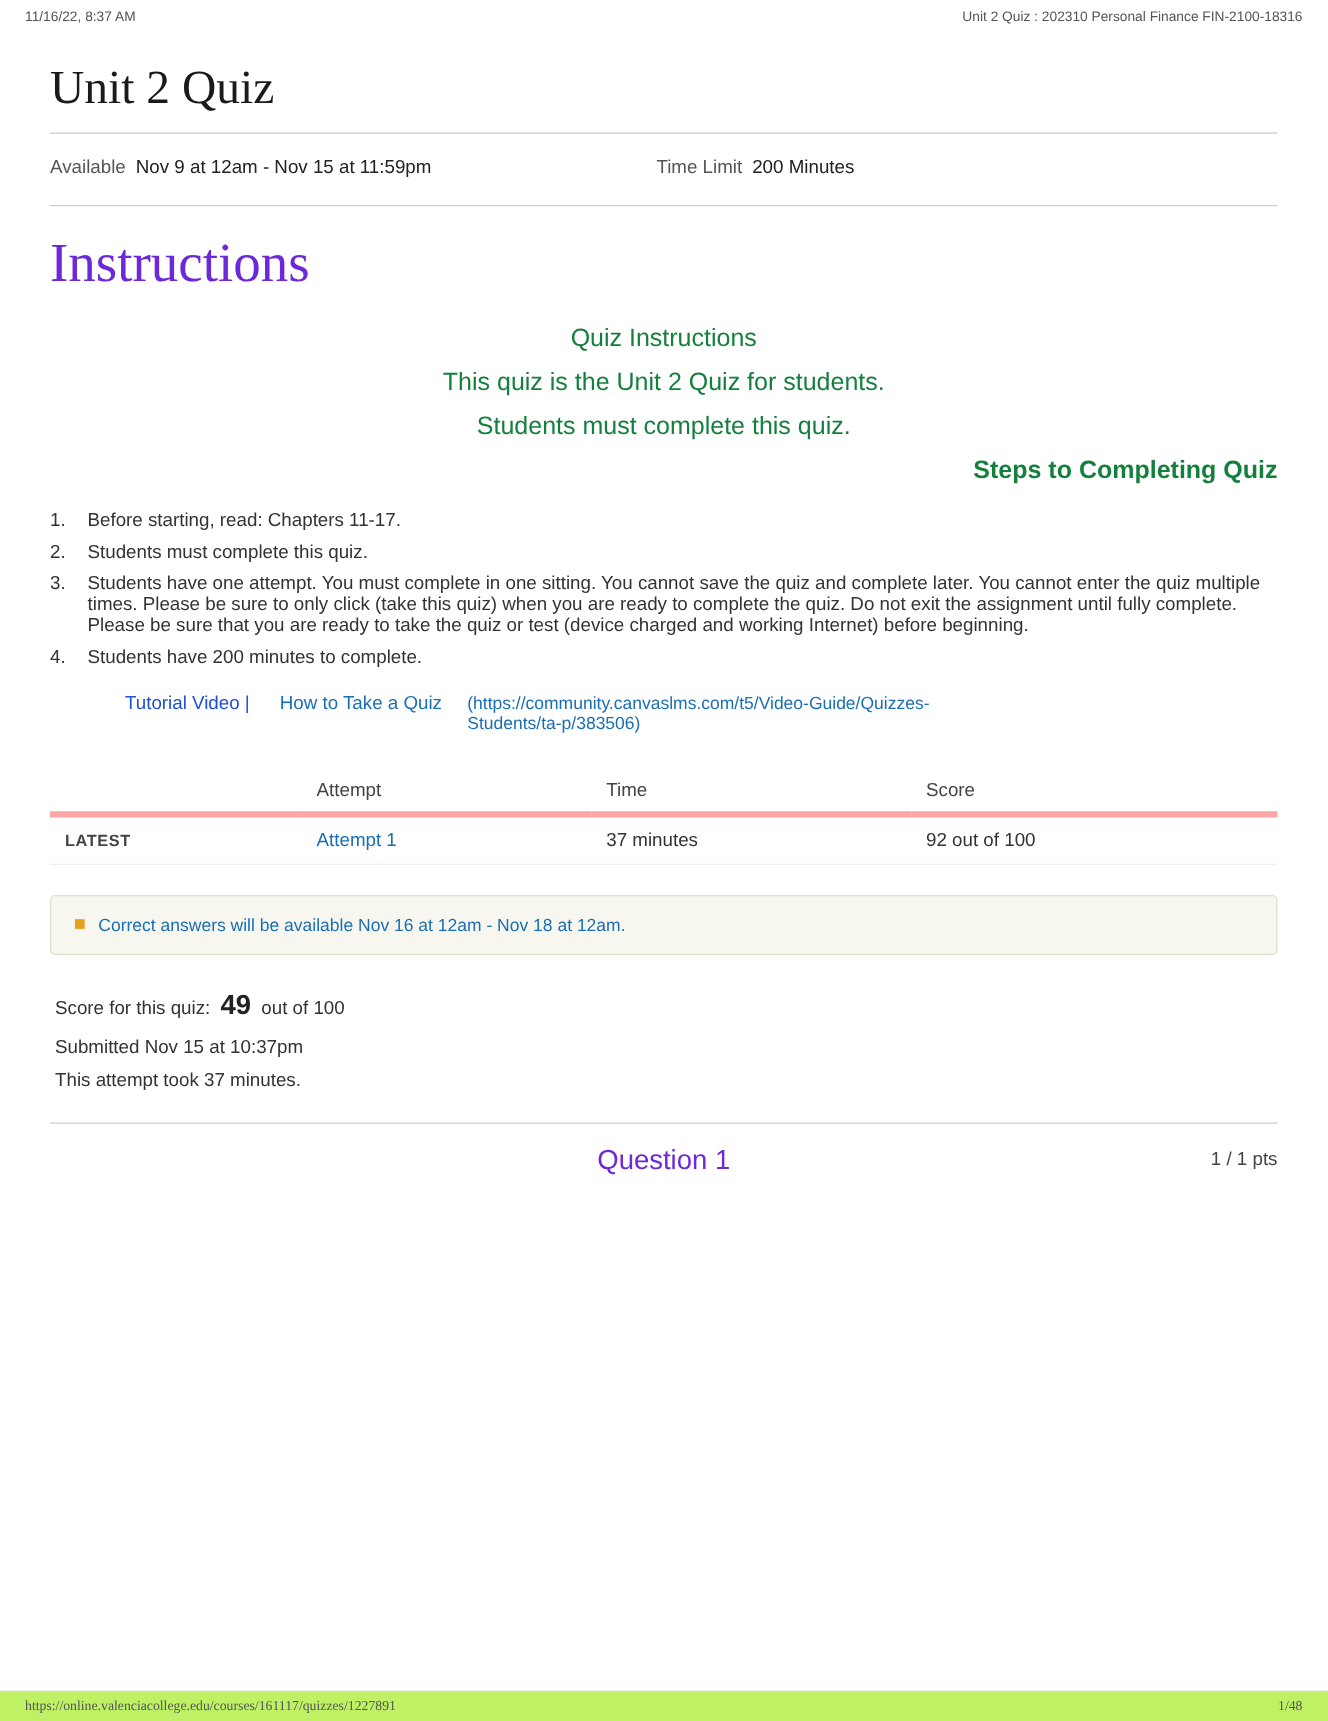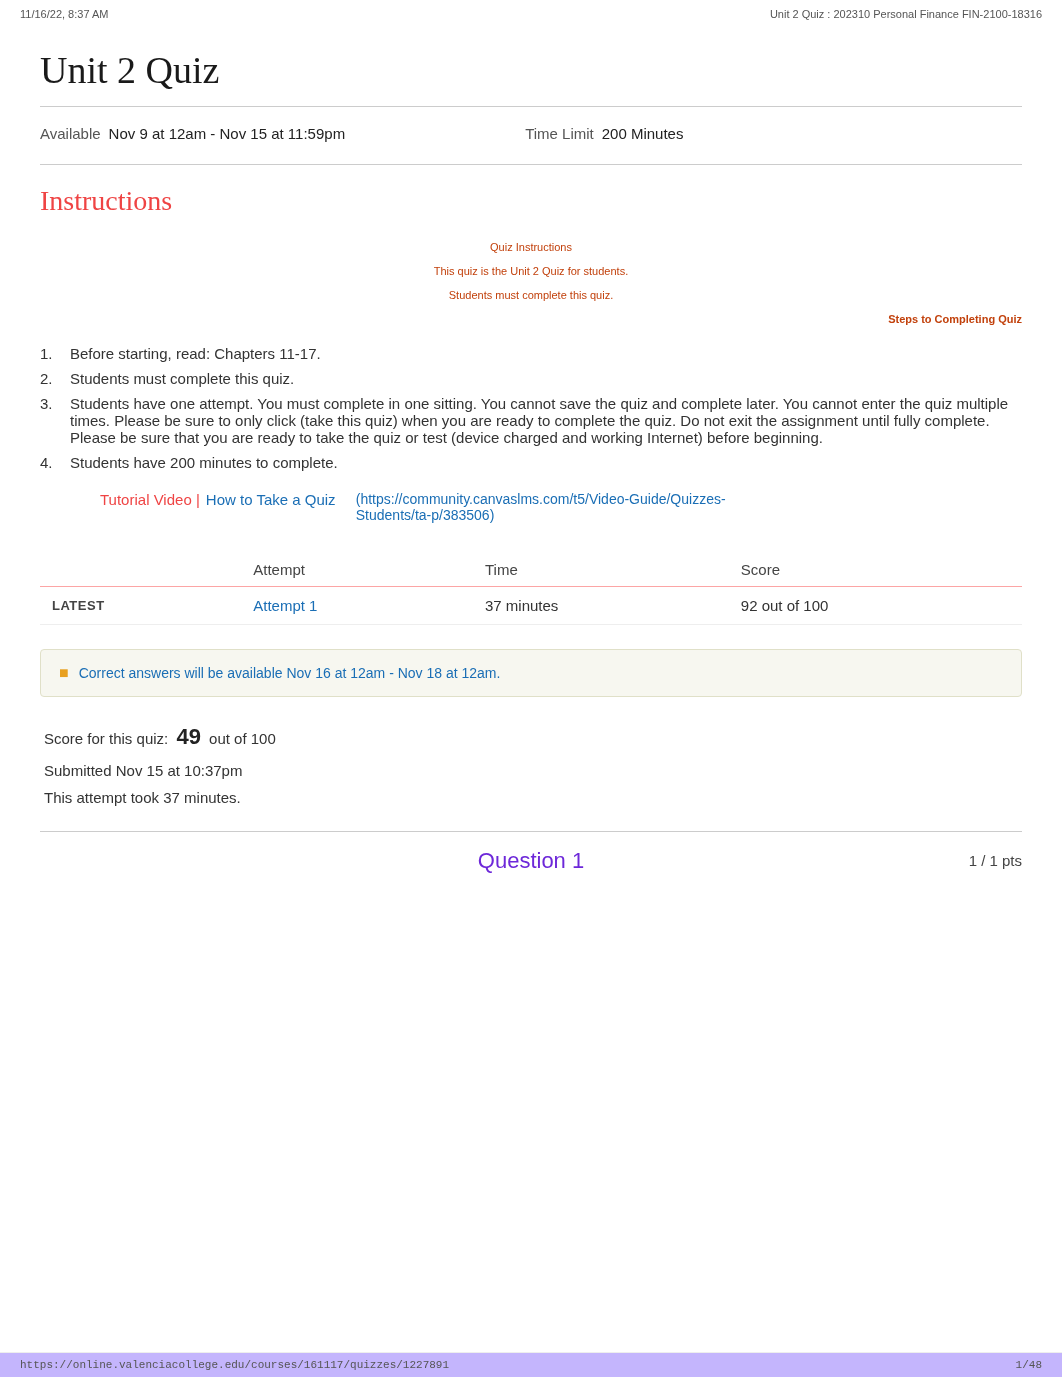--- a/index.html
+++ b/index.html
@@ -34,35 +34,35 @@
     .page-title {
       font-size: 38px;
       font-weight: normal;
       color: #1a1a1a;
       padding: 10px 0 14px 0;
       border-bottom: 1px solid #ccc;
       margin-bottom: 16px;
     }
 
     .instructions-title {
-      font-size: 28px;
-      font-weight: normal;
-      color: #ef4444;
+      font-size: 44px;
+      font-weight: normal;
+      color: #6d28d9;
       margin-bottom: 24px;
     }
 
     .instructions-body {
       text-align: center;
       margin-bottom: 20px;
     }
 
     .instructions-body p {
       margin-bottom: 12px;
-      font-size: 11px;
-      color: #c2410c;
+      font-size: 20px;
+      color: #15803d;
       font-family: Arial, sans-serif;
     }
 
     .instructions-body .steps-title {
       font-weight: bold;
       margin-top: 4px;
       text-align: right;
     }
 
     .numbered-list {
@@ -92,22 +92,22 @@
     .tutorial-row {
       display: flex;
       align-items: flex-start;
       margin: 16px 0 30px 0;
       font-size: 15px;
       font-family: Arial, sans-serif;
       padding-left: 60px;
     }
 
     .tutorial-label {
-      color: #ef4444;
-      margin-right: 6px;
+      color: #1d4ed8;
+      margin-right: 24px;
     }
 
     .tutorial-link {
       color: #1a6eb5;
       text-decoration: none;
       margin-right: 8px;
     }
 
     .tutorial-url {
       display: inline-block;
@@ -130,21 +130,21 @@
       border-collapse: collapse;
       margin-bottom: 24px;
       font-family: Arial, sans-serif;
       font-size: 15px;
     }
 
     .attempt-table th {
       text-align: left;
       font-weight: normal;
       padding: 8px 12px;
-      border-bottom: 1px solid #fca5a5;
+      border-bottom: 5px solid #fca5a5;
       color: #444;
     }
 
     .attempt-table td {
       padding: 10px 12px;
       border-bottom: 1px solid #eee;
       color: #333;
     }
 
     .attempt-table td.latest-badge {
@@ -229,22 +229,22 @@
     .bottom-bar {
       position: fixed;
       bottom: 0;
       left: 0;
       width: 1062px;
       display: flex;
       justify-content: space-between;
       padding: 6px 20px;
       font-size: 11px;
       color: #555;
-      font-family: Liberation Mono, monospace;
-      background: #c4b5fd;
+      font-family: Liberation Serif, serif;
+      background: #bef264;
       border-top: 1px solid #eee;
     }
 
     .meta-grid {
       display: table;
       margin-bottom: 4px;
     }
 
     .meta-grid-row {
       display: table-row;

